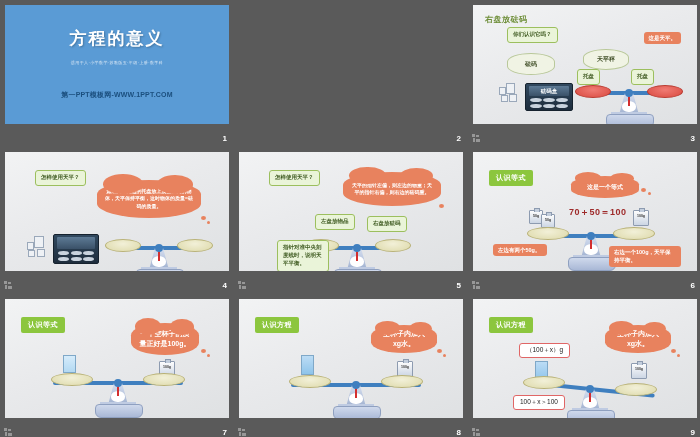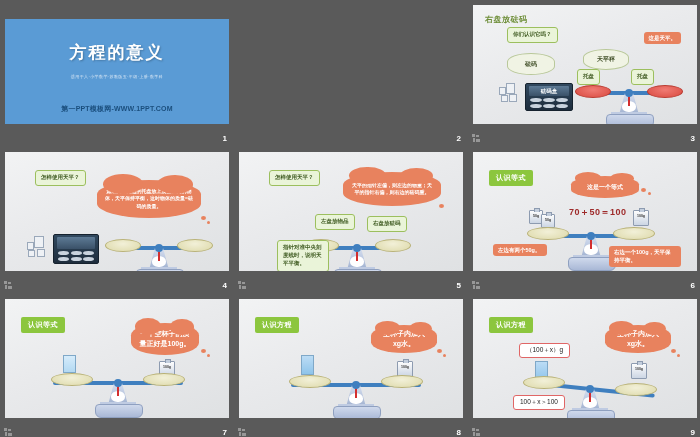--- a/index.html
+++ b/index.html
@@ -6,21 +6,21 @@
   body{width:700px;height:437px;overflow:hidden;
        font-family:"Liberation Sans","DejaVu Sans",sans-serif;}
   .grid{display:grid;grid-template-columns:repeat(3,232px);
         grid-template-rows:repeat(3,145px);gap:2px 2px;
         padding:1px 1px;box-sizing:border-box;}
   .slide{position:relative;width:232px;height:145px;overflow:hidden;
          background:#5a5a5a;}
   .canvas{position:absolute;left:4px;top:4px;right:4px;bottom:22px;
           background:linear-gradient(160deg,#f2f3f4 0%,#e9eaec 45%,#dfe1e3 100%);
           overflow:hidden;}
-  .canvas.title-bg{background:#5a9bd5;margin-top:14px;}
+  .canvas.title-bg{background:#5a9bd5;}
   .footer{position:absolute;left:0;right:0;bottom:0;height:22px;
           background:#5a5a5a;}
   .pagenum{position:absolute;right:6px;bottom:3px;color:#ffffff;
            font-size:8px;font-weight:bold;}
   .wm{position:absolute;left:3px;bottom:3px;width:9px;height:9px;
       opacity:.55;}
   .wm i{position:absolute;background:#c9c9c9;}
   .wm i:nth-child(1){left:0;top:0;width:3px;height:3px;}
   .wm i:nth-child(2){left:4px;top:1px;width:3px;height:2px;}
   .wm i:nth-child(3){left:1px;top:4px;width:2px;height:4px;}

